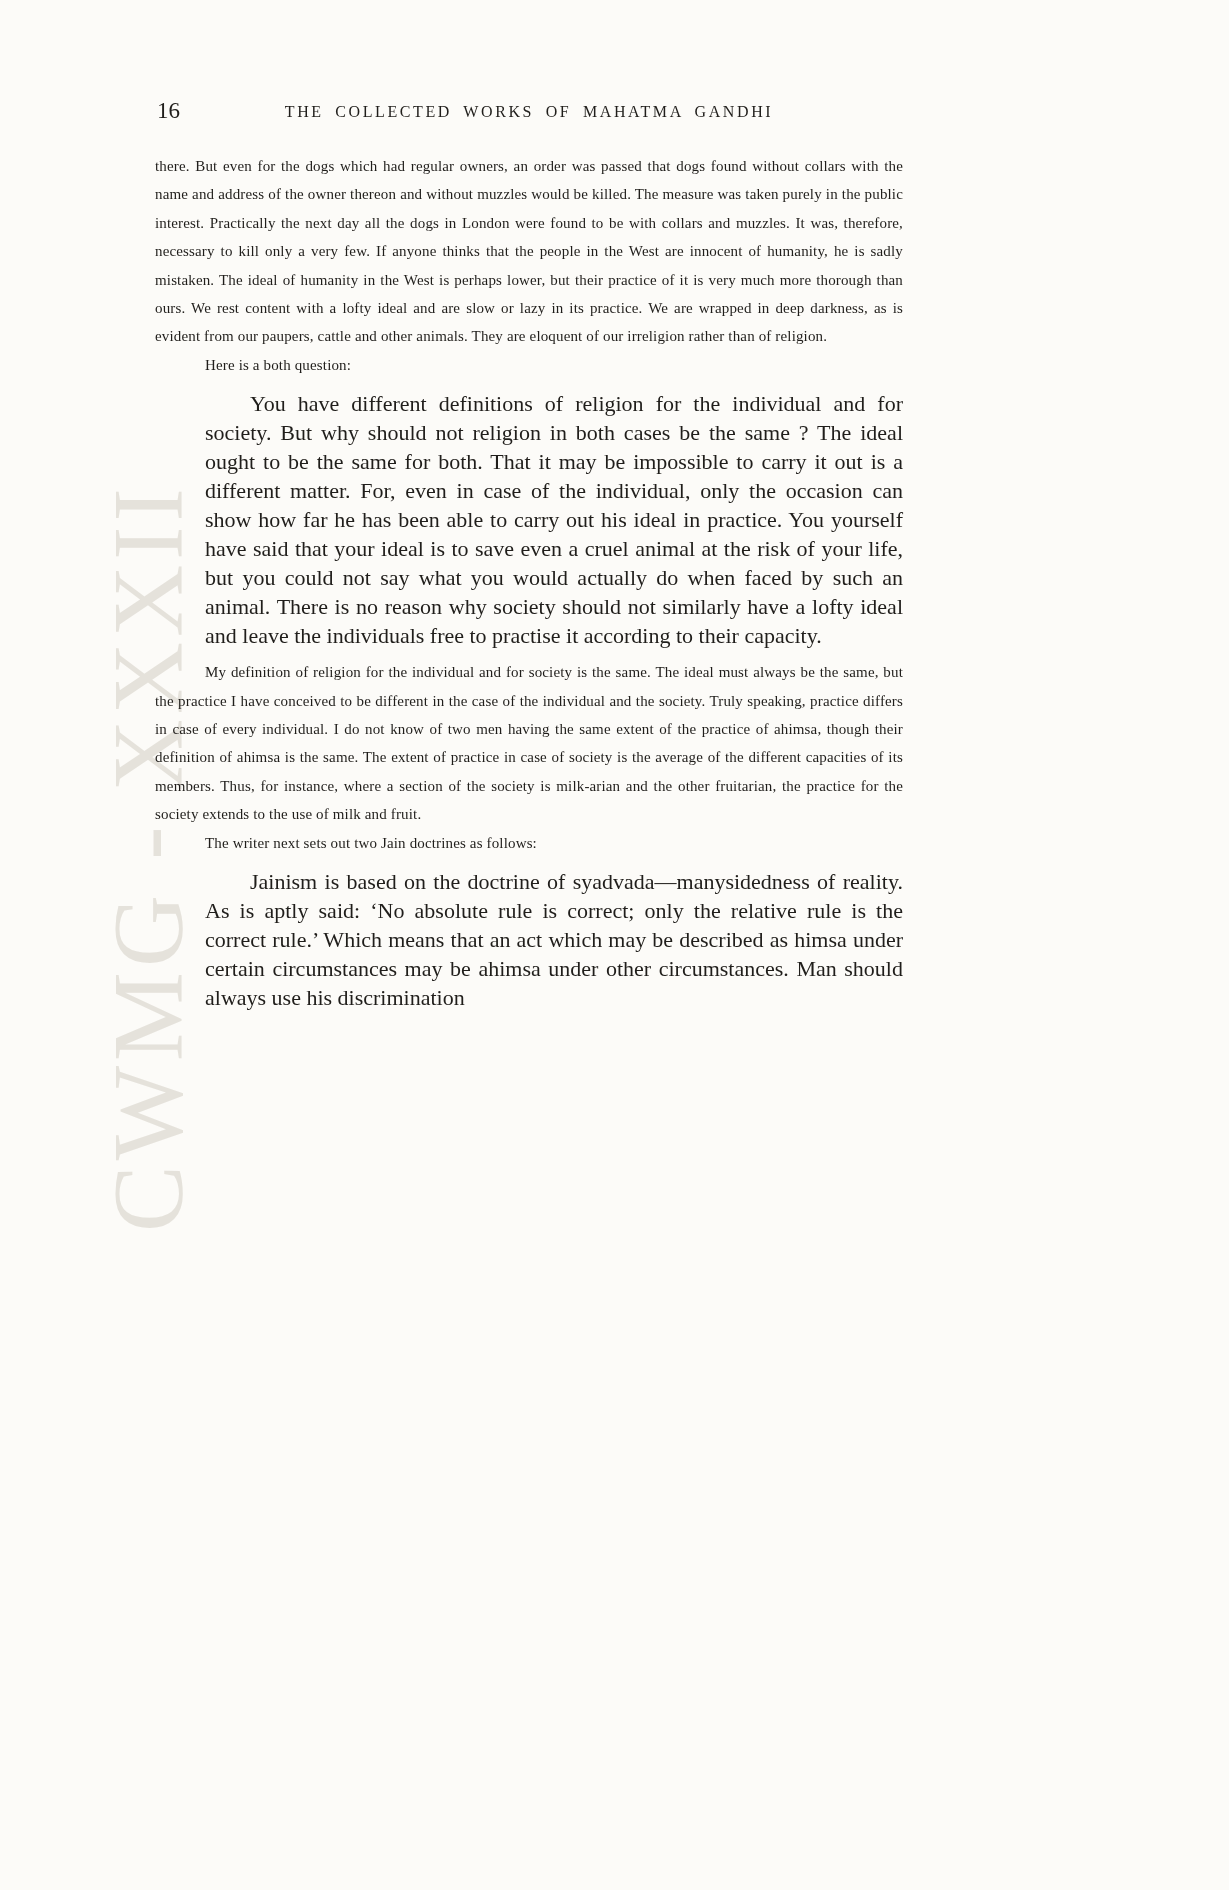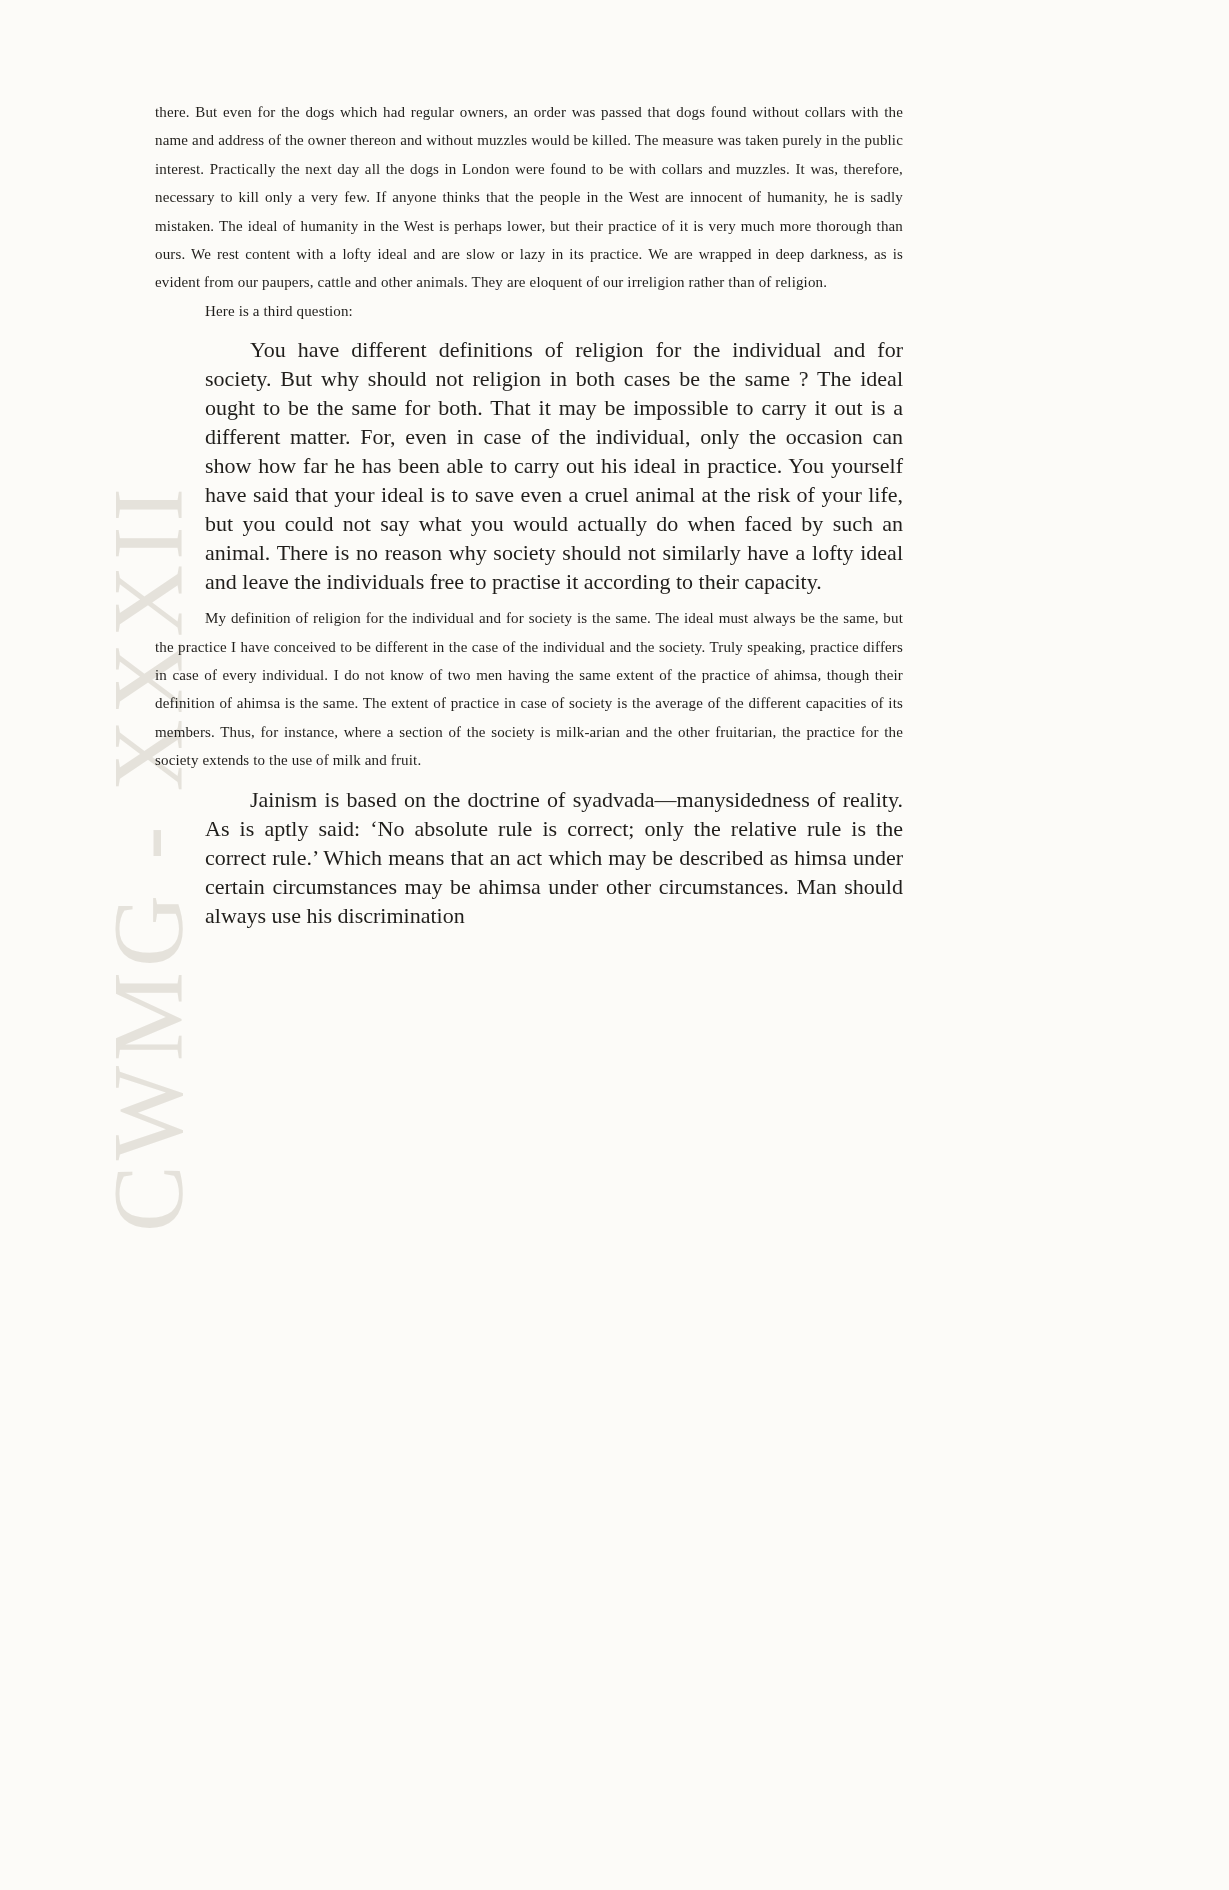--- a/index.html
+++ b/index.html
@@ -74,26 +74,31 @@
 </style>
 </head>
 <body>
 
 <div class="page">
 
   <div class="watermark">CWMG - XXXII</div>
 
   <div class="text-col">
 
+    <div class="header-row">
+      <span class="page-number">16</span>
+      <span class="running-title">THE COLLECTED WORKS OF MAHATMA GANDHI</span>
+    </div>
 
     <p class="body">there. But even for the dogs which had regular owners, an order was passed that dogs found without collars with the name and address of the owner thereon and without muzzles would be killed. The measure was taken purely in the public interest. Practically the next day all the dogs in London were found to be with collars and muzzles. It was, therefore, necessary to kill only a very few. If anyone thinks that the people in the West are innocent of humanity, he is sadly mistaken. The ideal of humanity in the West is perhaps lower, but their practice of it is very much more thorough than ours. We rest content with a lofty ideal and are slow or lazy in its practice. We are wrapped in deep darkness, as is evident from our paupers, cattle and other animals. They are eloquent of our irreligion rather than of religion.</p>
 
-    <p class="body indent">Here is a third question:</p>
+    <p class="body indent">Here is a both question:</p>
 
     <blockquote class="quote">You have different definitions of religion for the individual and for society. But why should not religion in both cases be the same ? The ideal ought to be the same for both. That it may be impossible to carry it out is a different matter. For, even in case of the individual, only the occasion can show how far he has been able to carry out his ideal in practice. You yourself have said that your ideal is to save even a cruel animal at the risk of your life, but you could not say what you would actually do when faced by such an animal. There is no reason why society should not similarly have a lofty ideal and leave the individuals free to practise it according to their capacity.</blockquote>
 
     <p class="body indent">My definition of religion for the individual and for society is the same. The ideal must always be the same, but the practice I have conceived to be different in the case of the individual and the society. Truly speaking, practice differs in case of every individual. I do not know of two men having the same extent of the practice of ahimsa, though their definition of ahimsa is the same. The extent of practice in case of society is the average of the different capacities of its members. Thus, for instance, where a section of the society is milk-arian and the other fruitarian, the practice for the society extends to the use of milk and fruit.</p>
 
+    <p class="body indent">The writer next sets out two Jain doctrines as follows:</p>
 
     <blockquote class="quote"><span>Jainism is based on the doctrine of </span><span class="it">syadvada</span><span>—manysidedness of reality. As is aptly said: ‘No absolute rule is correct; only the relative rule is the correct rule.’ Which means that an act which may be described as </span><span class="it">himsa</span><span> under certain circumstances may be ahimsa under other circumstances. Man should always use his discrimination</span></blockquote>
 
   </div>
 </div>
 
 </body></html>

